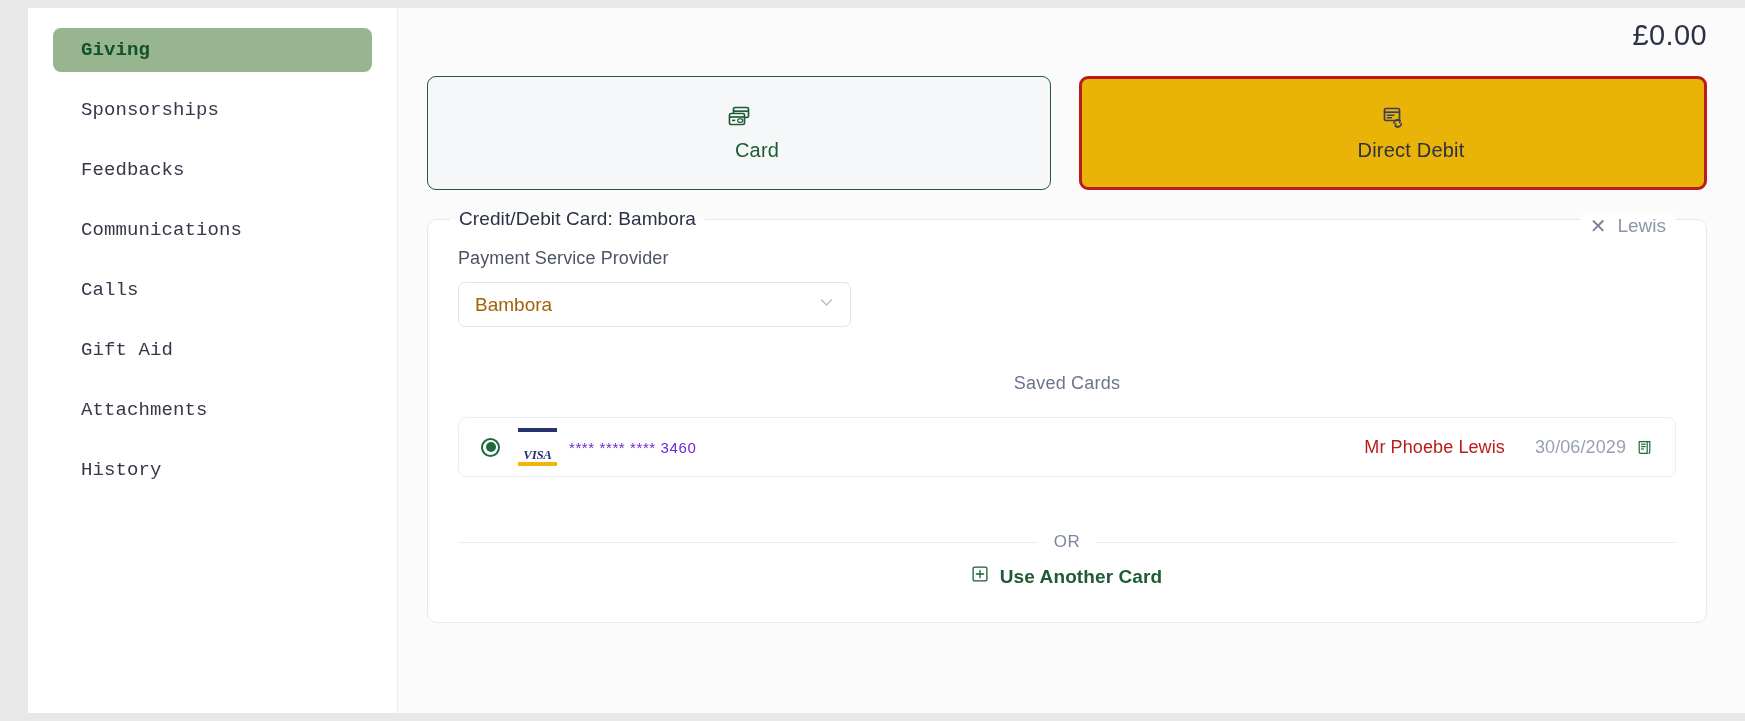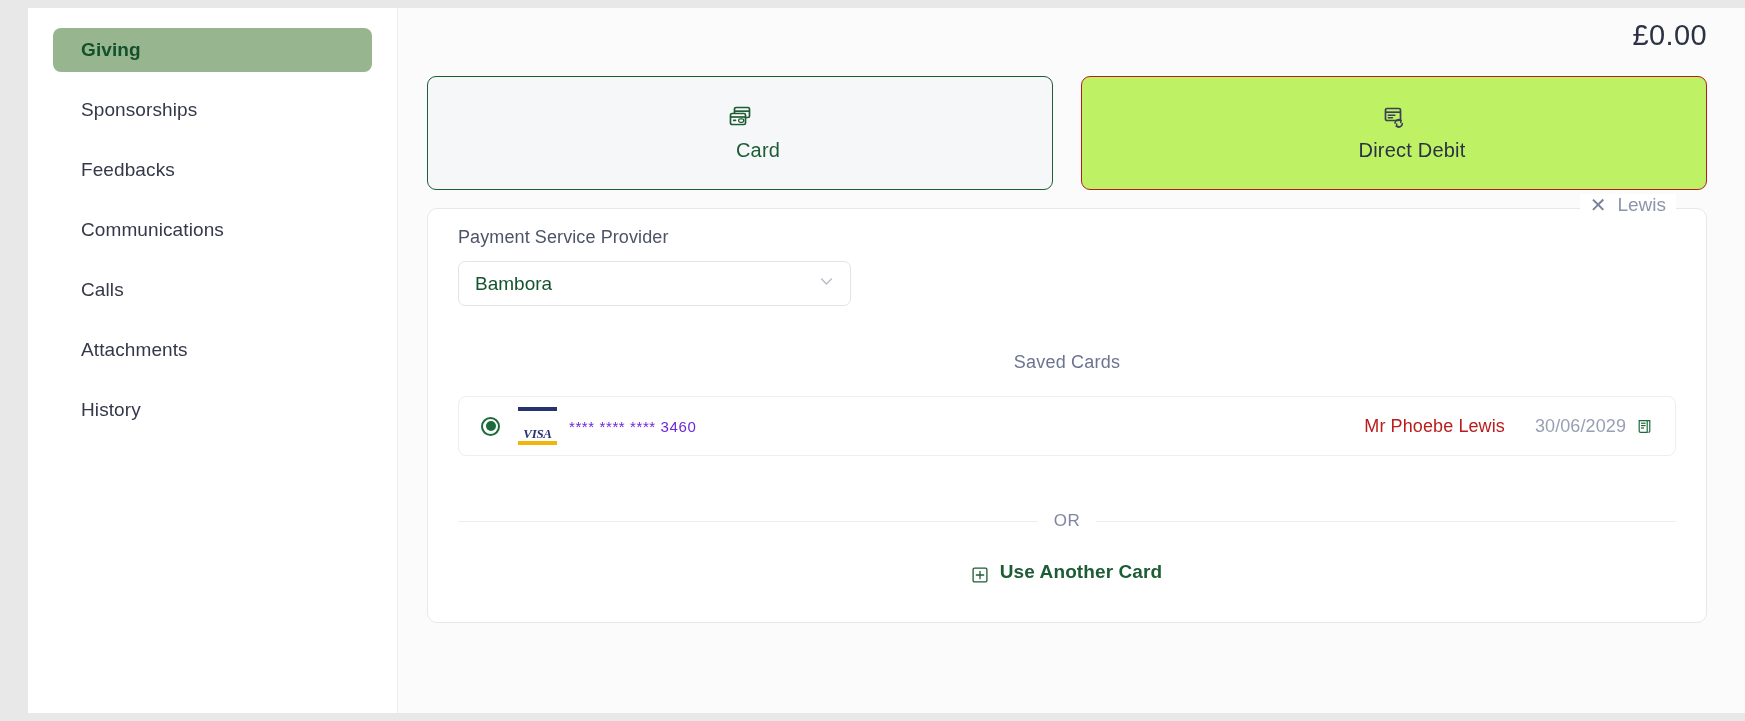--- a/index.html
+++ b/index.html
@@ -40,20 +40,21 @@
     margin: 0 25px 16px 25px;
     display: flex;
     align-items: center;
     padding-left: 28px;
     box-sizing: border-box;
     border-radius: 8px;
     font-size: 19px;
     color: #353849;
     letter-spacing: .1px;
     cursor: pointer;
+    font-family: Liberation Mono, monospace;
   }
   .side-item.active {
     background: #97b68f;
     color: #13502c;
     font-weight: bold;
   }
   
   .content {
     flex: 1 1 auto;
     position: relative;
@@ -77,22 +78,22 @@
   
   .methods {
     display: flex;
     gap: 28px;
     padding: 14px 38px 0 29px;
   }
   .method {
     flex: 1 1 0;
     height: 114px;
     border-radius: 9px;
-    background: #bef264;
-    border: 1px solid #b91c1c;
+    background: #eab308;
+    border: 3px solid #b91c1c;
     display: flex;
     flex-direction: column;
     align-items: center;
     justify-content: center;
     gap: 9px;
     cursor: pointer;
     box-sizing: border-box;
   }
   .method.selected {
     border: 1px solid #1d5c34;
@@ -153,21 +154,21 @@
     border: 1px solid #e2e4ea;
     border-radius: 7px;
     display: flex;
     align-items: center;
     justify-content: space-between;
     padding: 0 15px 0 16px;
     box-sizing: border-box;
     background: #ffffff;
     cursor: pointer;
   }
-  .select-value { font-size: 19px; color: #14532d; }
+  .select-value { font-size: 19px; color: #a16207; }
   .saved-cards-title {
     text-align: center;
     font-size: 18px;
     color: #6b7punkt;
     color: #6b7490;
     margin: 46px 0 23px 0;
     letter-spacing: .2px;
   }
   .card-row {
     border: 1px solid #eceef2;
@@ -223,23 +224,23 @@
   
   .or-row {
     display: flex;
     align-items: center;
     gap: 16px;
     margin: 55px 0 0 0;
   }
   .or-line { flex: 1 1 auto; height: 1px; background: #eceef2; }
   .or-text { font-size: 17px; color: #7d86a0; letter-spacing: .4px; }
   .use-another {
-    margin-top: 30px;
-    display: flex;
-    align-items: flex-end;
+    margin-top: 14px;
+    display: flex;
+    align-items: flex-start;
     justify-content: center;
     gap: 12px;
     font-size: 19px;
     font-weight: bold;
     color: #1d5c34;
     cursor: pointer;
     letter-spacing: .1px;
   }
   .plus-icon { line-height: 0; }
 </style>
@@ -257,20 +258,23 @@
         <span>Sponsorships</span>
       </div>
       <div class="side-item">
         <span>Feedbacks</span>
       </div>
       <div class="side-item">
         <span>Communications</span>
       </div>
       <div class="side-item">
         <span>Calls</span>
+      </div>
+      <div class="side-item">
+        <span>Gift Aid</span>
       </div>
       <div class="side-item">
         <span>Attachments</span>
       </div>
       <div class="side-item">
         <span>History</span>
       </div>
     </nav>
 
     <main class="content">
@@ -307,20 +311,21 @@
               <path d="M17.8 22.6l-2.4-.3.3-2.3" stroke="#3a4055" stroke-width="1.5" fill="none" stroke-linecap="round" stroke-linejoin="round"></path>
             </svg>
           </span>
           <span class="method-label">Direct Debit</span>
         </div>
 
       </div>
 
       <div class="panel-wrap">
         <fieldset class="panel">
+          <legend>Credit/Debit Card: Bambora</legend>
 
           <div class="remove-btn">
             <span class="remove-x">✕</span>
             <span>Lewis</span>
           </div>
 
           <div class="panel-body">
 
             <div class="field-label">Payment Service Provider</div>
 

